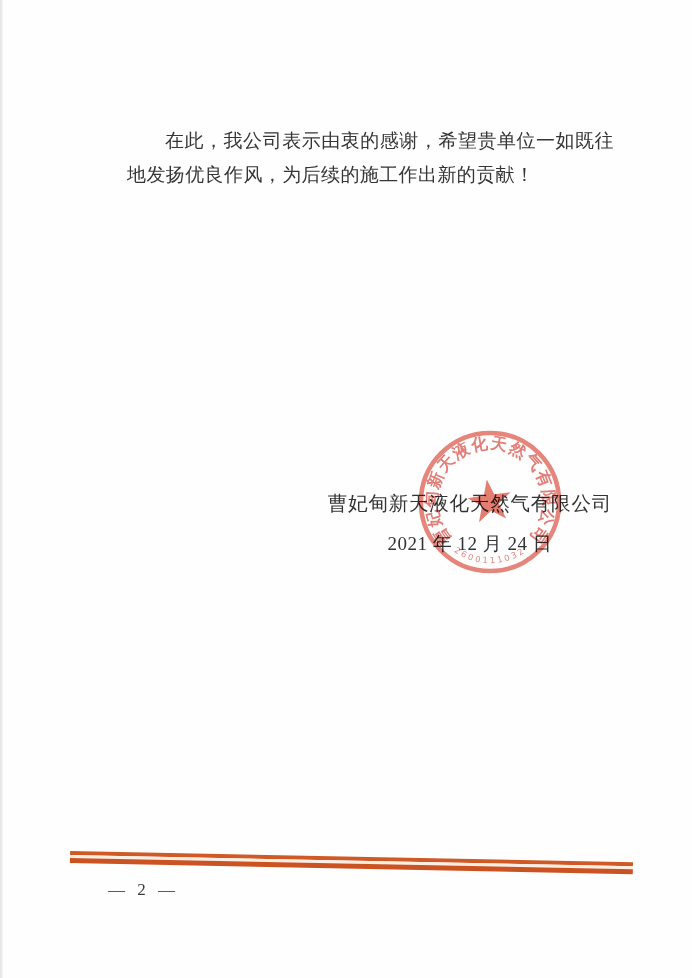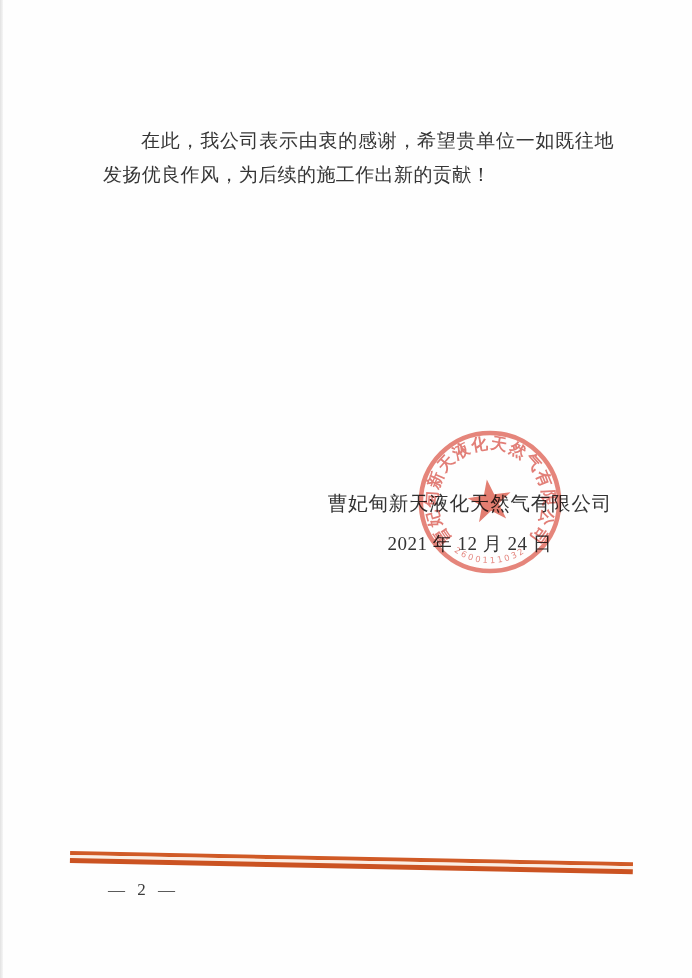--- a/index.html
+++ b/index.html
@@ -18,21 +18,21 @@
   }
   .doc-text {
     position: absolute;
     left: 103px; top: 124px; width: 511px;
     font-size: 19px; line-height: 34px;
     text-align: justify;
     letter-spacing: 0.4px;
     color: #353535;
   }
   .doc-text p { margin: 0; }
-  .doc-text p.indent { text-indent: 2em; }
+  .doc-text p.indent { text-indent: 2em; margin-left: 24px; }
   .sig-block {
     position: absolute;
     right: 80px; top: 492px;
     text-align: center;
   }
   .sig-company {
     font-size: 19.5px;
     letter-spacing: 0.8px;
     line-height: 24px;
     color: #333;

